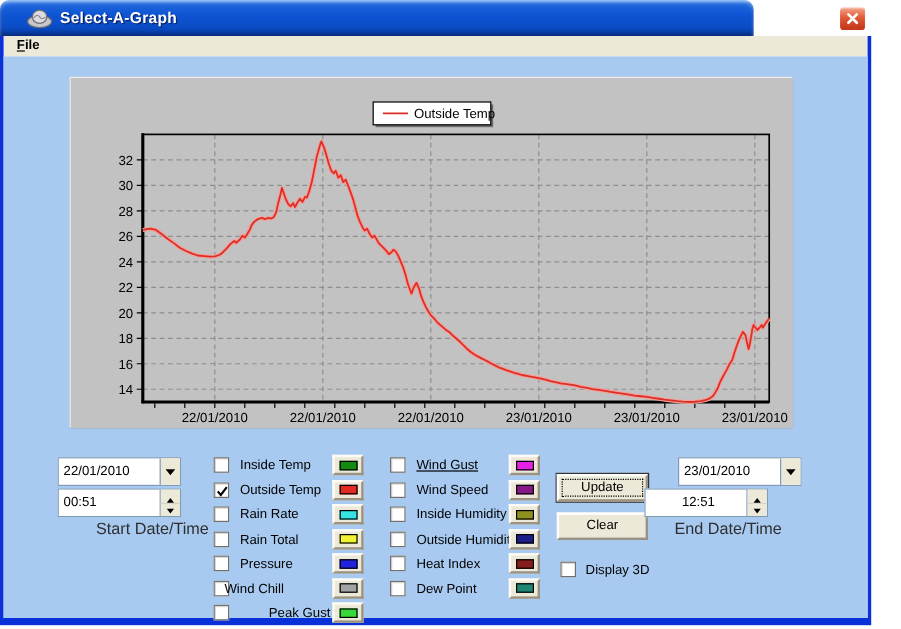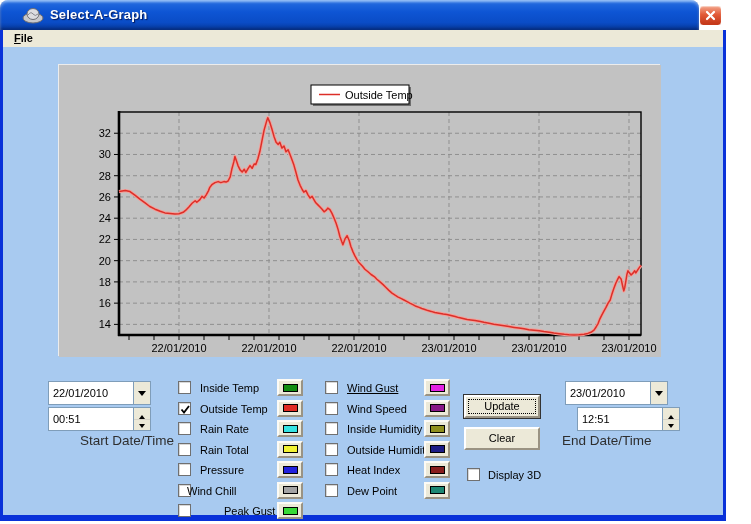--- a/index.html
+++ b/index.html
@@ -1,21 +1,21 @@
 <!DOCTYPE html>
 <html><head>
 <meta charset="utf-8">
 <style>
   * { margin:0; padding:0; box-sizing:border-box; }
   html,body { width:751px; height:524px; background:#fff; font-family:"Liberation Sans",sans-serif; position:relative; overflow:hidden; }
 
   #window { position:absolute; left:0; top:0; width:726px; height:521px; }
 
   #titlebar {
-    position:absolute; left:0; top:0; width:699px; height:30px;
+    position:absolute; left:0; top:0; width:628px; height:30px;
     border-radius:8px 8px 0 0;
     background:linear-gradient(180deg,#5A9EF4 0%,#2068DE 10%,#0E55D4 40%,#0A4CC6 75%,#06389A 100%);
     box-shadow:inset 0 2px 3px rgba(255,255,255,.4), inset 0 -2px 3px rgba(0,0,30,.25);
   }
   #title-text { position:absolute; left:50px; top:7px; color:#fff; font-size:13px; font-weight:bold;
     text-shadow:1px 1px 1px rgba(0,0,40,.7); letter-spacing:.2px; }
   #app-icon { position:absolute; left:22px; top:6px; width:22px; height:18px; }
   #close-btn {
     position:absolute; left:699px; top:5px; width:23px; height:21px; border-radius:4px;
     background:linear-gradient(180deg,#F4A78D 0%,#E25A37 45%,#C63A1B 90%);
@@ -204,21 +204,21 @@
       <span>Clear</span>
     </div>
 
     <div class="cbx" style="left:464px; top:421px;"></div>
     <div class="cb-label" style="left:485px; top:422px;">Display 3D</div>
 
     <div class="field" style="left:562px; top:334px;">
       <div class="field-text">23/01/2010</div>
       <div class="combo-btn"></div>
     </div>
-    <div class="field" style="left:574px; top:360px;">
+    <div class="field" style="left:534px; top:360px;text-align:center;">
       <div class="field-text">12:51</div>
       <div class="spin">
         <div class="spin-up"></div>
         <div class="spin-dn"></div>
       </div>
     </div>
     <div class="dt-label" style="left:559px; top:386px;">End Date/Time</div>
 
   <div class="cbx" style="left: 175px; top: 334px;"></div>
       <div class="cb-label" style="left: 197px; top: 335px;">Inside Temp</div>

